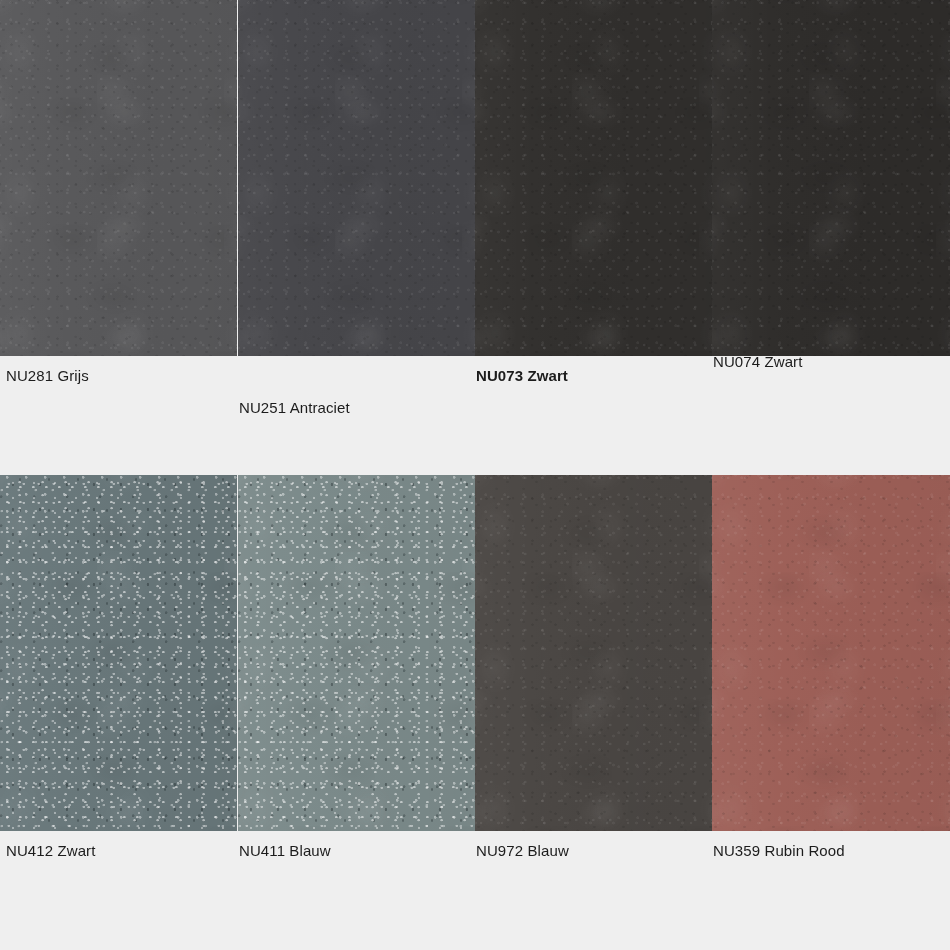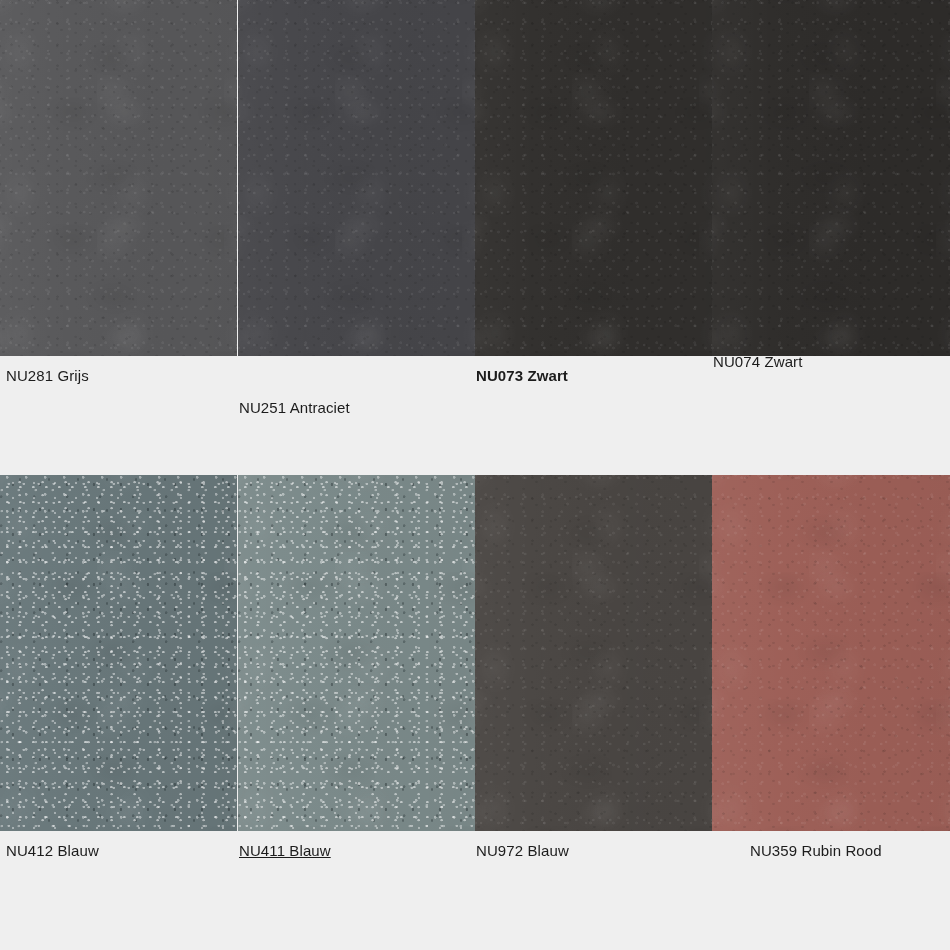--- a/index.html
+++ b/index.html
@@ -149,46 +149,46 @@
 
   <div class="swatch-cell" style="left:0px; top:475px; width:237px; height:356px;">
     <div class="swatch-tile">
       <div class="swatch-base" style="background:#68777a;"></div>
       <div class="grain-blotch"></div>
       <div class="fleck-dark"></div>
       <div class="fleck-light"></div>
       <div class="sheen"></div>
     </div>
   </div>
-  <div class="swatch-label" style="left:6px; top:842px;">NU412 Blauw</div>
+  <div class="swatch-label" style="left:6px; top:842px;">NU412 Zwart</div>
 
   <div class="swatch-cell" style="left:238px; top:475px; width:237px; height:356px;">
     <div class="swatch-tile">
       <div class="swatch-base" style="background:#7b8a8a;"></div>
       <div class="grain-blotch"></div>
       <div class="fleck-dark"></div>
       <div class="fleck-light"></div>
       <div class="sheen"></div>
     </div>
   </div>
-  <div class="swatch-label" style="left:239px; top:842px;text-decoration:underline;">NU411 Blauw</div>
+  <div class="swatch-label" style="left:239px; top:842px;">NU411 Blauw</div>
 
   <div class="swatch-cell" style="left:475px; top:475px; width:237px; height:356px;">
     <div class="swatch-tile">
       <div class="swatch-base" style="background:#4a4643;"></div>
       <div class="grain-blotch"></div>
       <div class="grain-fine"></div>
       <div class="sheen"></div>
     </div>
   </div>
   <div class="swatch-label" style="left:476px; top:842px;">NU972 Blauw</div>
 
   <div class="swatch-cell" style="left:712px; top:475px; width:238px; height:356px;">
     <div class="swatch-tile">
       <div class="swatch-base" style="background:#9d5f57;"></div>
       <div class="grain-blotch"></div>
       <div class="grain-fine"></div>
       <div class="sheen"></div>
     </div>
   </div>
-  <div class="swatch-label" style="left:750px; top:842px;">NU359 Rubin Rood</div>
+  <div class="swatch-label" style="left:713px; top:842px;">NU359 Rubin Rood</div>
 
 </div>
 
 </body></html>

